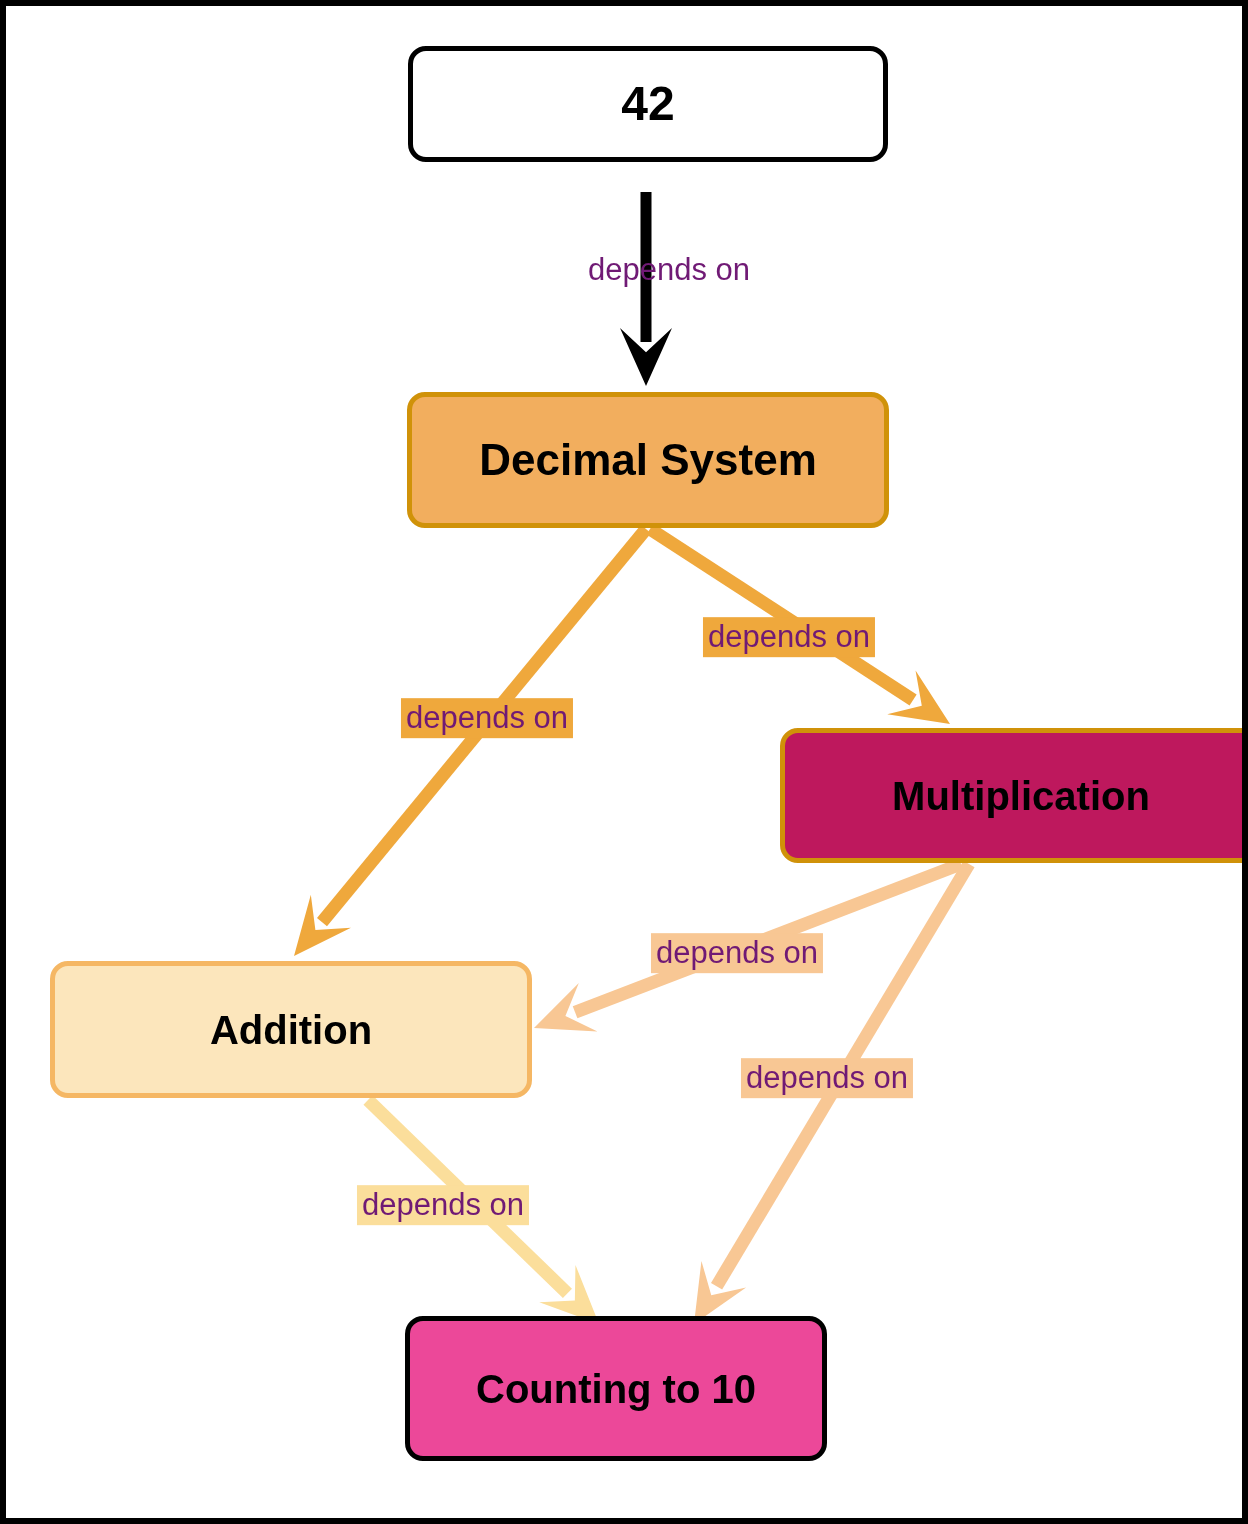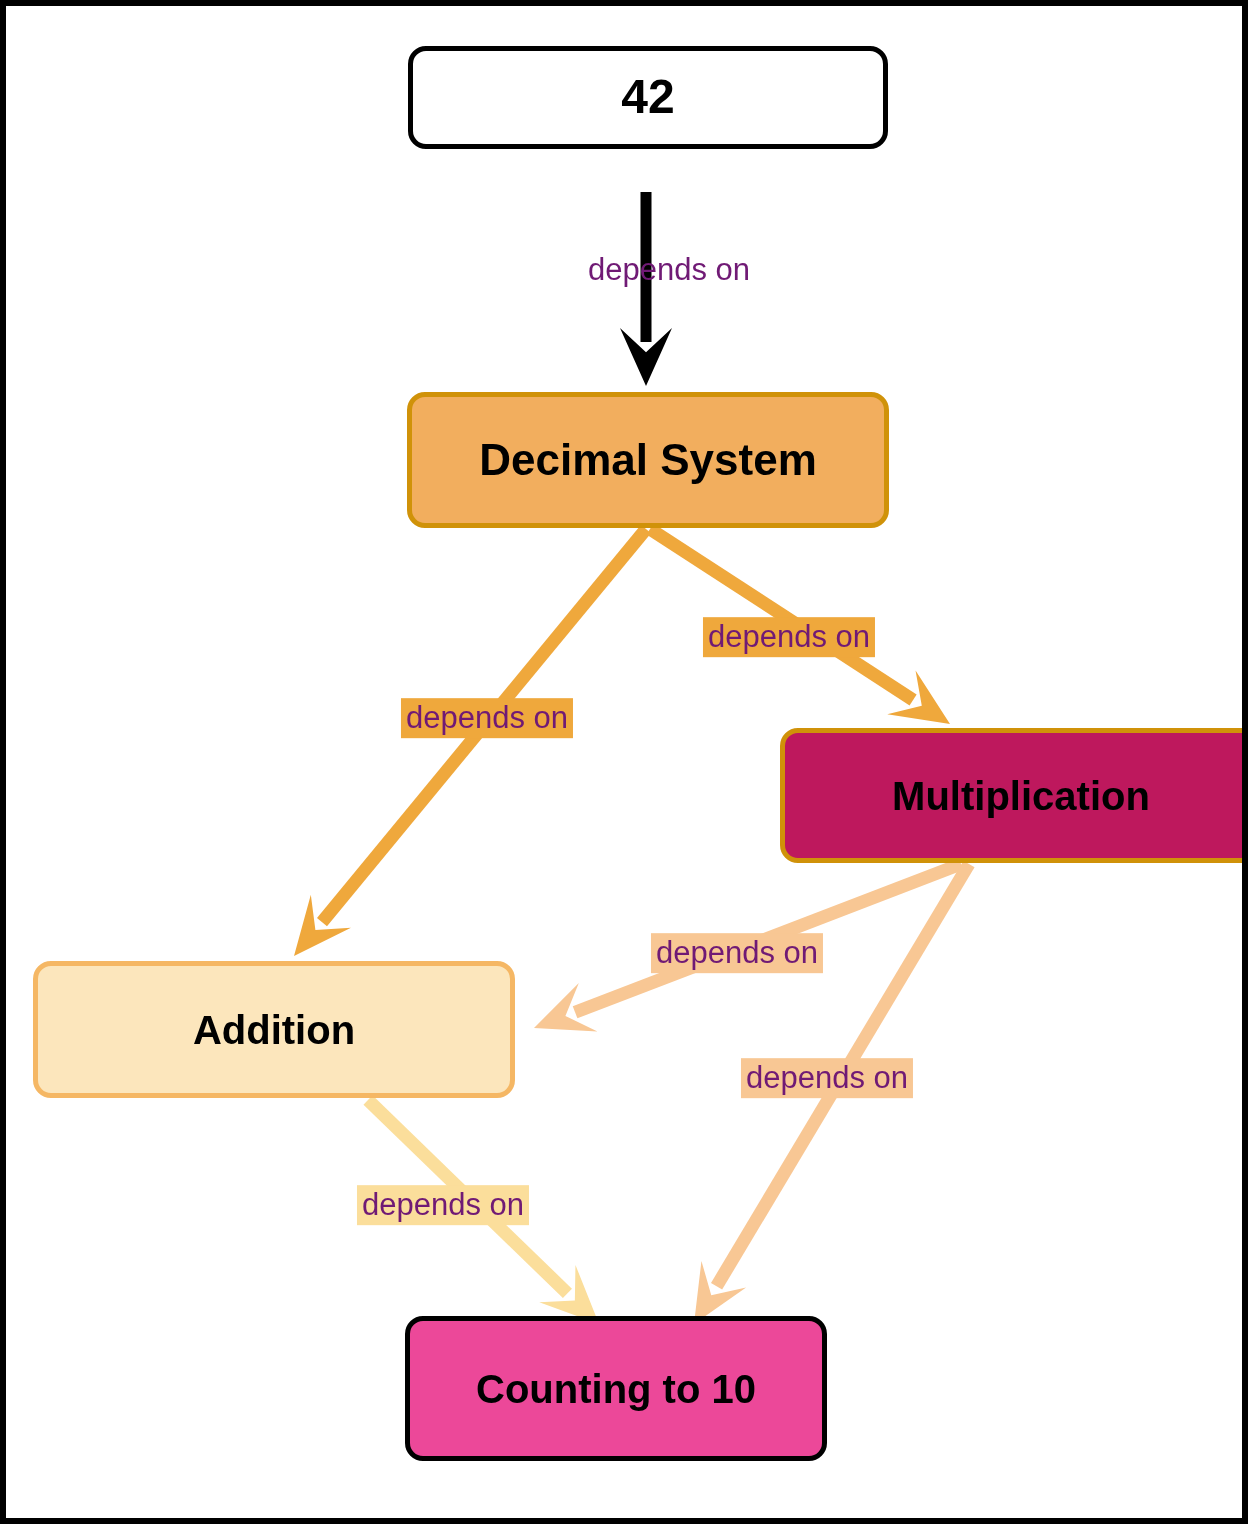--- a/index.html
+++ b/index.html
@@ -110,30 +110,30 @@
       <g>
         <line x1="963" y1="858" x2="710.5774168377659" y2="1280.234139107737" stroke="#f8c794" stroke-width="13" stroke-linecap="butt"></line>
         <polygon points="688.00,1318.00 695.44,1254.88 705.26,1289.13 740.08,1281.56" fill="#f8c794"></polygon>
       </g>
       <g>
         <line x1="362" y1="1094" x2="561.4123826881536" y2="1287.3695832127548" stroke="#fbde9b" stroke-width="13" stroke-linecap="butt"></line>
         <polygon points="593.00,1318.00 533.26,1296.29 568.85,1294.58 569.46,1258.96" fill="#fbde9b"></polygon>
       </g>
     </svg>
   <div id="node-layer">
-      <div class="node node-root" style="left: 402px; top: 40px; width: 480px; height: 103px; background: rgb(255, 255, 255); border-color: rgb(0, 0, 0);">
+      <div class="node node-root" style="left: 402px; top: 40px; width: 480px; height: 116px; background: rgb(255, 255, 255); border-color: rgb(0, 0, 0);">
         <span class="node-label">42</span>
       </div>
       <div class="node node-l1" style="left: 401px; top: 386px; width: 482px; height: 136px; background: rgb(242, 174, 94); border-color: rgb(208, 146, 9);">
         <span class="node-label">Decimal System</span>
       </div>
       <div class="node node-l2" style="left: 760px; top: 722px; width: 482px; height: 135px; background: #be185d; border-color: rgb(208, 146, 9); margin-left: 14px;">
         <span class="node-label">Multiplication</span>
       </div>
-      <div class="node node-l3" style="left: 27px; top: 955px; width: 482px; height: 137px; background: rgb(252, 230, 188); border-color: rgb(245, 183, 100);">
+      <div class="node node-l3" style="left: 44px; top: 955px; width: 482px; height: 137px; background: rgb(252, 230, 188); border-color: rgb(245, 183, 100);">
         <span class="node-label">Addition</span>
       </div>
       <div class="node node-leaf" style="left: 399px; top: 1310px; width: 422px; height: 145px; background: #ec4899; border-color: rgb(0, 0, 0);">
         <span class="node-label">Counting to 10</span>
       </div>
     </div>
   <div id="label-layer">
       <div class="edge-label" style="left: 663px; top: 264px; background: transparent;">depends on</div>
       <div class="edge-label" style="left: 481px; top: 712px; background: rgb(239, 168, 60);">depends on</div>
       <div class="edge-label" style="left: 783px; top: 631px; background: rgb(239, 168, 60);">depends on</div>

